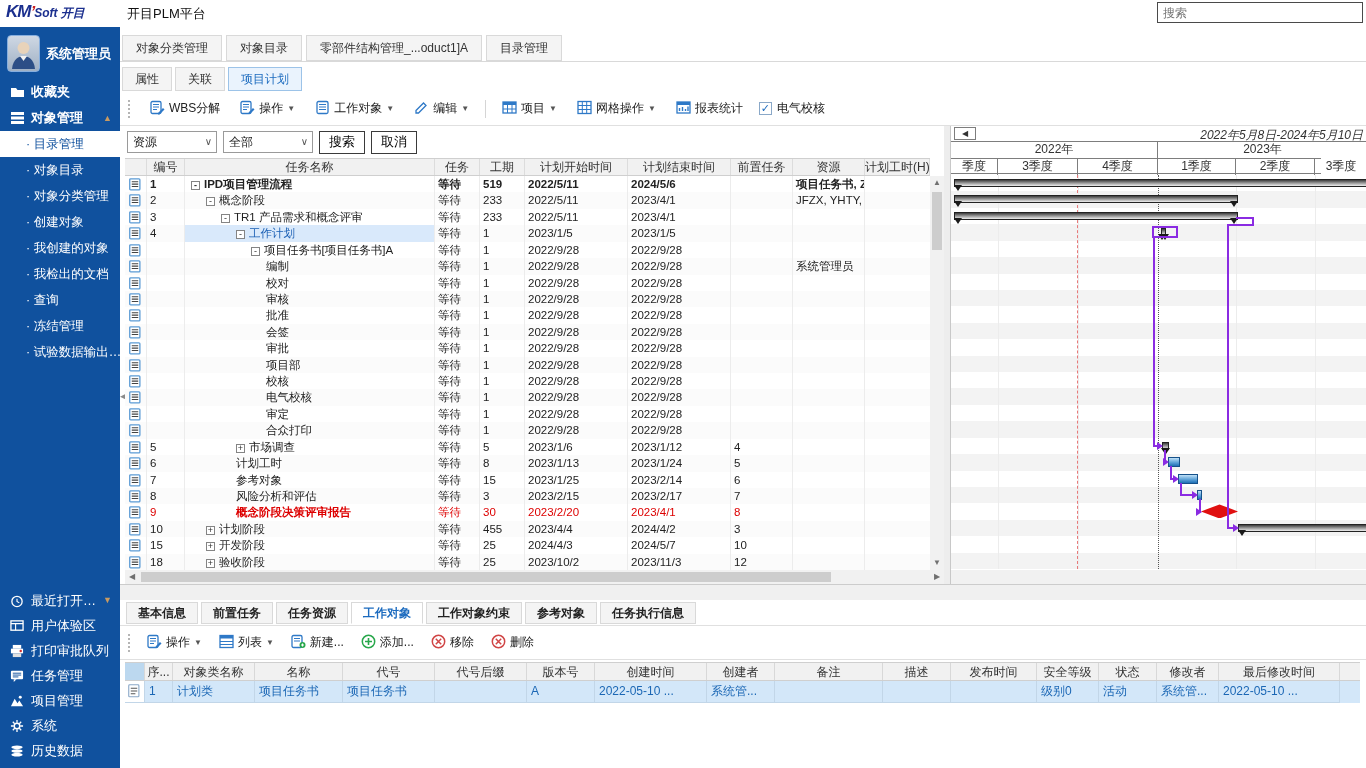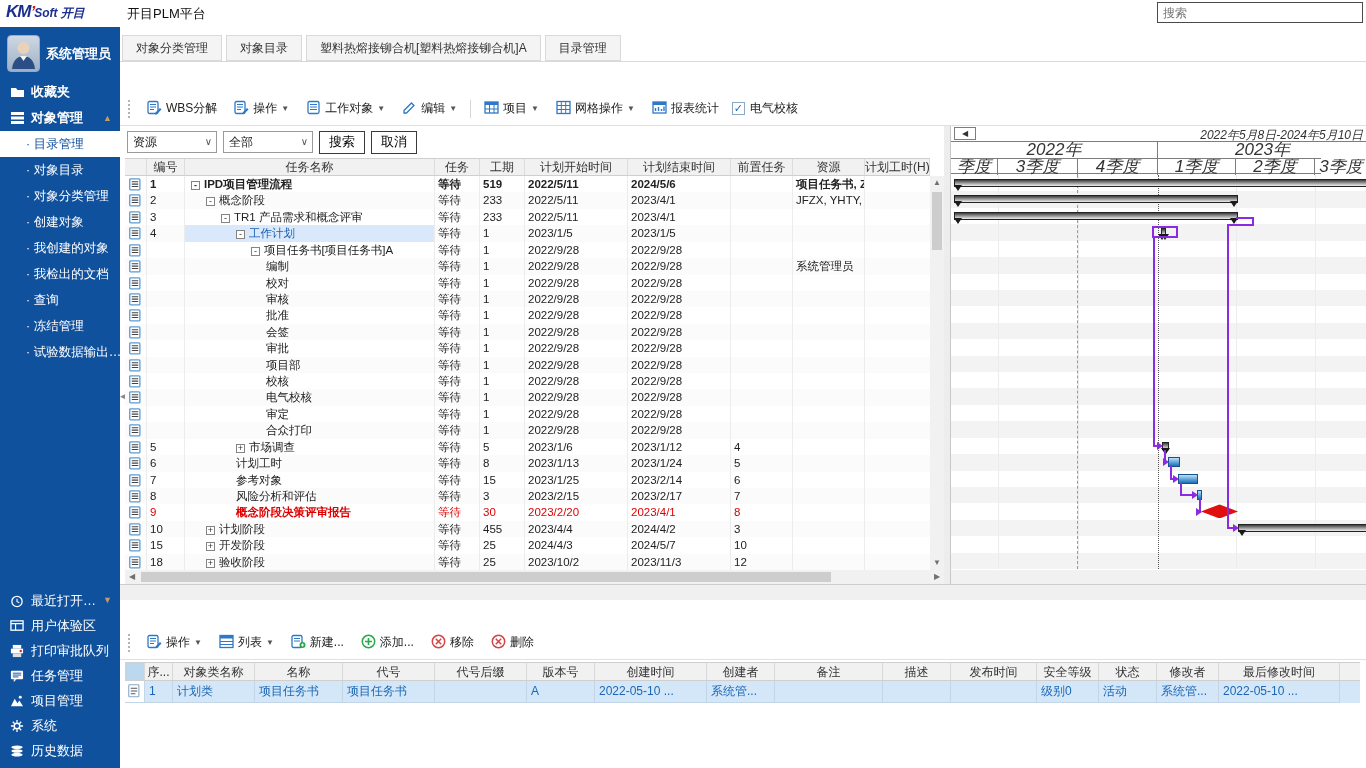--- a/index.html
+++ b/index.html
@@ -36,21 +36,21 @@
   .doctab.active { background:#fff; border-bottom-color:#fff; color:#1c6bbf; }
   .doctab .close { margin-left:7px; color:#1c6bbf; font-size:11px; }
 
   
   #viewtab-bar { left:120px; top:62px; width:1246px; height:30px; background:#fff; }
   .viewtab { display:inline-flex; align-items:center; height:24px; margin:5px 1px 0 2px; padding:0 12px; background:#f4f4f4; border:1px solid #d9d9d9; font-size:12px; color:#333; cursor:pointer; }
   .viewtab.active { background:#eaf3fd; border-color:#9cc3e8; color:#1c6bbf; }
 
   
   .toolbar { display:flex; align-items:center; gap:9px; background:#fff; }
-  #main-toolbar { left:120px; top:92px; width:1246px; height:34px; border-bottom:1px solid #e0e0e0; padding-left:8px; }
+  #main-toolbar { left:120px; top:92px; width:1246px; height:34px; border-bottom:1px solid #e0e0e0; padding-left:8px;gap:12px; }
   .grip { width:4px; height:18px; border-left:2px dotted #b5b5b5; margin-right:2px; }
   .tb-item { display:inline-flex; align-items:center; gap:4px; padding:3px 4px; cursor:pointer; color:#222; white-space:nowrap; }
   .tb-item .caret { font-size:8px; color:#555; }
   .tb-sep { width:1px; height:18px; background:#d5d5d5; }
   .tb-check { display:inline-flex; align-items:center; gap:5px; cursor:pointer; }
   .cbox { width:13px; height:13px; border:1px solid #8aa8c8; background:#fff; color:#1c6bbf; font-size:11px; line-height:11px; text-align:center; }
 
   
   #filter-row { left:120px; top:126px; width:1246px; height:32px; background:#fff; display:flex; align-items:center; padding-left:7px; gap:6px; }
   .selbox { position:relative; width:90px; height:22px; border:1px solid #9a9a9a; background:#fff; line-height:20px; padding:0 16px 0 5px; cursor:pointer; }
@@ -76,21 +76,21 @@
   .sb-btn { position:absolute; background:#f1f1f1; color:#707070; text-align:center; cursor:pointer; }
   .sb-thumb { position:absolute; background:#cdcdcd; cursor:pointer; }
   #vscroll { left:930px; top:176px; width:14px; height:394px; }
   #hscroll { left:125px; top:570px; width:819px; height:14px; }
 
   
   #gantt { left:950px; top:126px; width:416px; height:458px; overflow:hidden; background:#fff; border-left:1px solid #c8c8c8; }
   #gantt-title { position:absolute; left:0; top:0; width:416px; height:16px; border-bottom:1px solid #7d7d7d; font-size:12px; color:#333; }
   #gantt-title .txt { position:absolute; right:4px; top:1px;font-style:italic; }
   #gantt-back { position:absolute; left:3px; top:1px; width:22px; height:13px; border:1px solid #7d7d7d; background:#fff; font-size:8px; line-height:11px; text-align:center; color:#333; cursor:pointer; }
-  #gantt-years, #gantt-quarters { position:absolute; left:0; width:370px; height:16px; font-size:17px; color:#333;font-style:italic; }
+  #gantt-years, #gantt-quarters { position:absolute; left:0; width:370px; height:16px; font-size:12px; color:#333; }
   #gantt-years { top:16px; }
   #gantt-quarters { top:32px; border-top:1px solid #7d7d7d; border-bottom:1px solid #7d7d7d; }
   .g-cell { position:absolute; top:0; height:16px; line-height:15px; text-align:center; border-right:1px solid #7d7d7d; overflow:hidden; white-space:nowrap; }
   #gantt-body { position:absolute; left:0; top:49px; width:416px; height:394px; overflow:hidden; }
   .g-stripe { position:absolute; left:0; width:416px; height:16.42px; }
   .g-stripe.odd { background:#f3f3f3; }
   .g-grid { position:absolute; top:0; width:1px; height:394px; background:#ececec; }
   .g-line-red { position:absolute; top:0; width:0; height:394px; border-left:1px dashed #e87a7a; }
   .g-line-black { position:absolute; top:0; width:0; height:394px; border-left:1px dotted #555; }
   .bar-summary { position:absolute; height:8px; background:linear-gradient(180deg,#3c3c3c 0%,#8f8f8f 45%,#efefef 100%); border:1px solid #222; }
@@ -196,25 +196,26 @@
             </svg></span><span>历史数据</span></div>
       </div>
   </div>
   <div id="side-collapse" class="abs">◀</div>
 
   <div id="doctab-bar" class="abs"><div class="doctab">
         <span>对象分类管理</span>
       </div><div class="doctab">
         <span>对象目录</span>
       </div><div class="doctab">
-        <span>塑料热熔接铆合机[塑料热熔接铆合机]A</span>
+        <span>零部件结构管理_...oduct1]A</span>
       </div><div class="doctab">
         <span>目录管理</span>
       </div></div>
 
+  <div id="viewtab-bar" class="abs"><div class="viewtab">属性</div><div class="viewtab">关联</div><div class="viewtab active">项目计划</div></div>
 
   <div id="main-toolbar" class="abs toolbar">
       <div class="grip"></div>
       <div class="tb-item">
         <span class="ic"><svg width="15" height="15" viewBox="0 0 15 15">
             <rect x="1" y="1.5" width="10" height="12" rx="1.5" fill="#fff" stroke="#2e79c7" stroke-width="1.3"></rect>
             <path d="M3 4.5h6M3 7h6M3 9.5h4" stroke="#2e79c7" stroke-width="1.1"></path>
             <path d="M8 13l5-5 1.5 1.5-5 5H8z" fill="#2e79c7"></path>
           </svg></span>
         <span>WBS分解</span>
@@ -750,20 +751,21 @@
         <div class="parrow" style="left:241px;top:316px"></div>
         <div class="plink" style="left:248px;top:324px;width:2px;height:13px"></div>
         <div class="plink" style="left:248px;top:336px;width:-2px;height:2px"></div>
         <div class="parrow" style="left:245px;top:333px"></div>
       </div>
     <div id="gantt-hscroll"></div>
   </div>
 
   <div id="h-split" class="abs"></div>
 
+  <div id="bottom-tabs" class="abs"><div class="btab">基本信息</div><div class="btab">前置任务</div><div class="btab">任务资源</div><div class="btab active">工作对象</div><div class="btab">工作对象约束</div><div class="btab">参考对象</div><div class="btab">任务执行信息</div></div>
   <div id="bottom-toolbar" class="abs toolbar">
       <div class="grip"></div>
       <div class="tb-item">
         <span class="ic"><svg width="15" height="15" viewBox="0 0 15 15">
             <rect x="1" y="1.5" width="10" height="12" rx="1.5" fill="#fff" stroke="#2e79c7" stroke-width="1.3"></rect>
             <path d="M3 4.5h6M3 7h6M3 9.5h4" stroke="#2e79c7" stroke-width="1.1"></path>
             <path d="M8.5 12.5l4.5-4.5 1.5 1.5-4.5 4.5z" fill="#2e79c7"></path>
           </svg></span>
         <span>操作</span>
         <span class="caret">▼</span>

